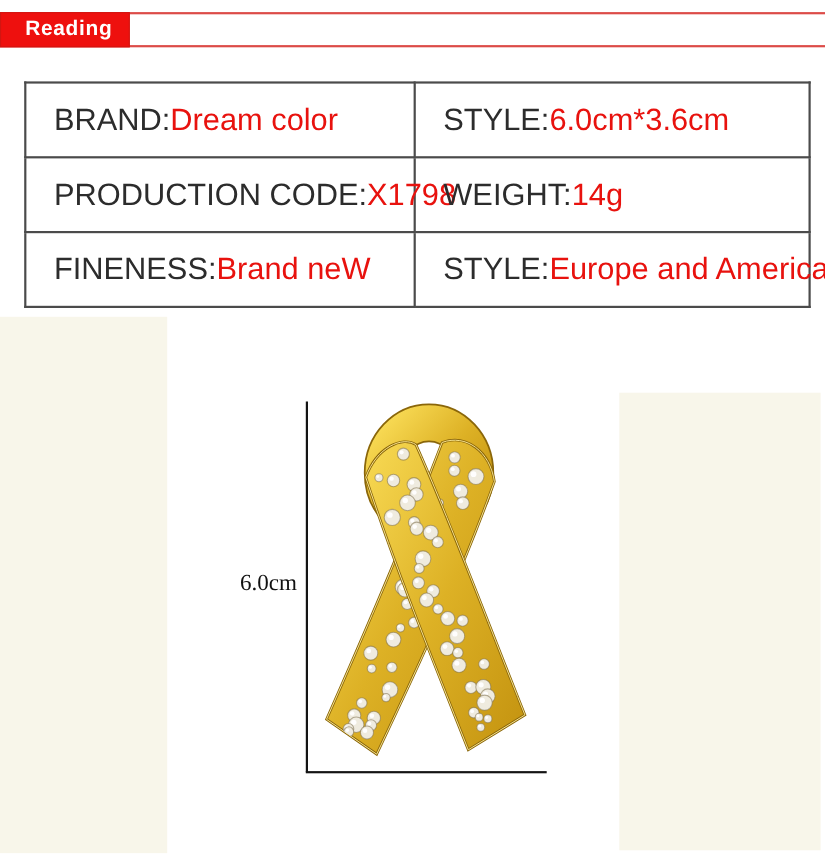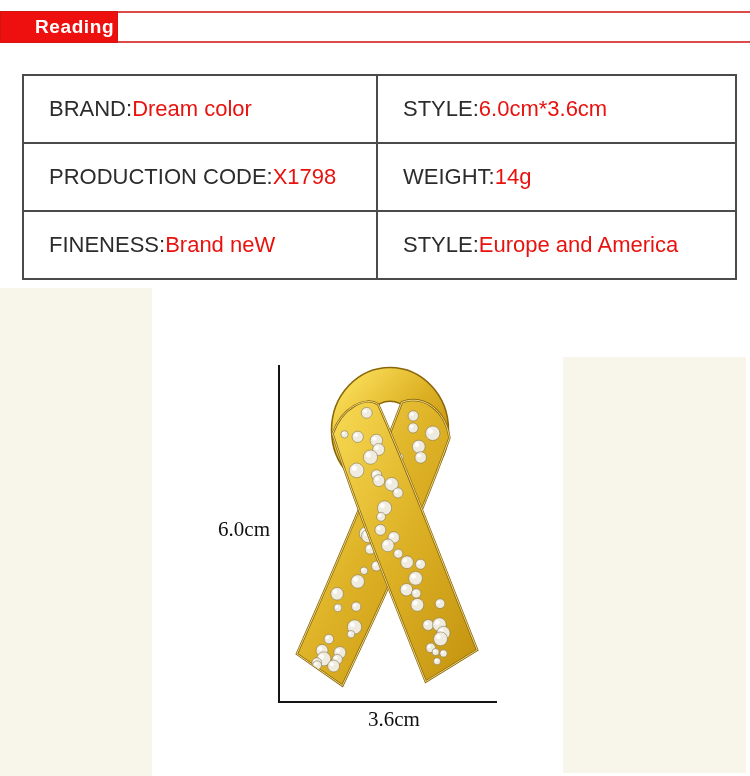--- a/index.html
+++ b/index.html
@@ -24,33 +24,33 @@
     border-top:2px solid var(--line-red);
     border-bottom:2px solid var(--line-red);
     background:#fff;
   }
   .header-tab{
     position:absolute;left:0;top:11px;width:118px;height:32px;
     background:var(--accent-red);
     border:1px solid #d21511;
     color:#ffffff;
     display:flex;align-items:center;
-    padding-left:34px;
+    padding-left:22px;
     font-size:19px;font-weight:600;letter-spacing:0.6px;
     z-index:2;
   }
   
   table.spec-table{
     position:absolute;left:22px;top:74px;
     width:713px;height:206px;
     border-collapse:collapse;table-layout:fixed;
   }
   table.spec-table td{
     border:2px solid #4b4b4b;
-    font-size:22px;
+    font-size:28px;
     padding-left:25px;
     vertical-align:middle;
     white-space:nowrap;
     background:#fff;
   }
   td.col-left{width:354px;}
   td.col-right{width:359px;}
   .spec-label{color:var(--label-black);}
   .spec-value{color:var(--value-red);}
   
@@ -108,21 +108,20 @@
     </tbody>
   </table>
 
   <div class="cream-left"></div>
   <div class="cream-right"></div>
 
   <div class="measure-vline"></div>
   <div class="measure-hline"></div>
 
   <div class="dim-label dim-height">6.0cm</div>
-  <div class="dim-label dim-width">3.6cm</div>
 
   <svg class="ribbon-figure" viewBox="0 0 220 340" xmlns="http://www.w3.org/2000/svg">
     <defs>
       <linearGradient id="goldGrad" x1="0" y1="0" x2="1" y2="1">
         <stop offset="0" stop-color="#f8da54"></stop>
         <stop offset="0.5" stop-color="#ddb125"></stop>
         <stop offset="1" stop-color="#c3920f"></stop>
       </linearGradient>
       <path id="bandAShape" d="M 52,68 C 62,40 86,30 98,38 C 126,100 162,196 198,286 L 146,318 C 112,232 78,148 52,68 Z"></path>
       <path id="bandBShape" d="M 122,36 C 144,28 166,44 170,72 C 140,156 100,242 62,322 L 16,290 C 54,204 90,120 122,36 Z"></path>

